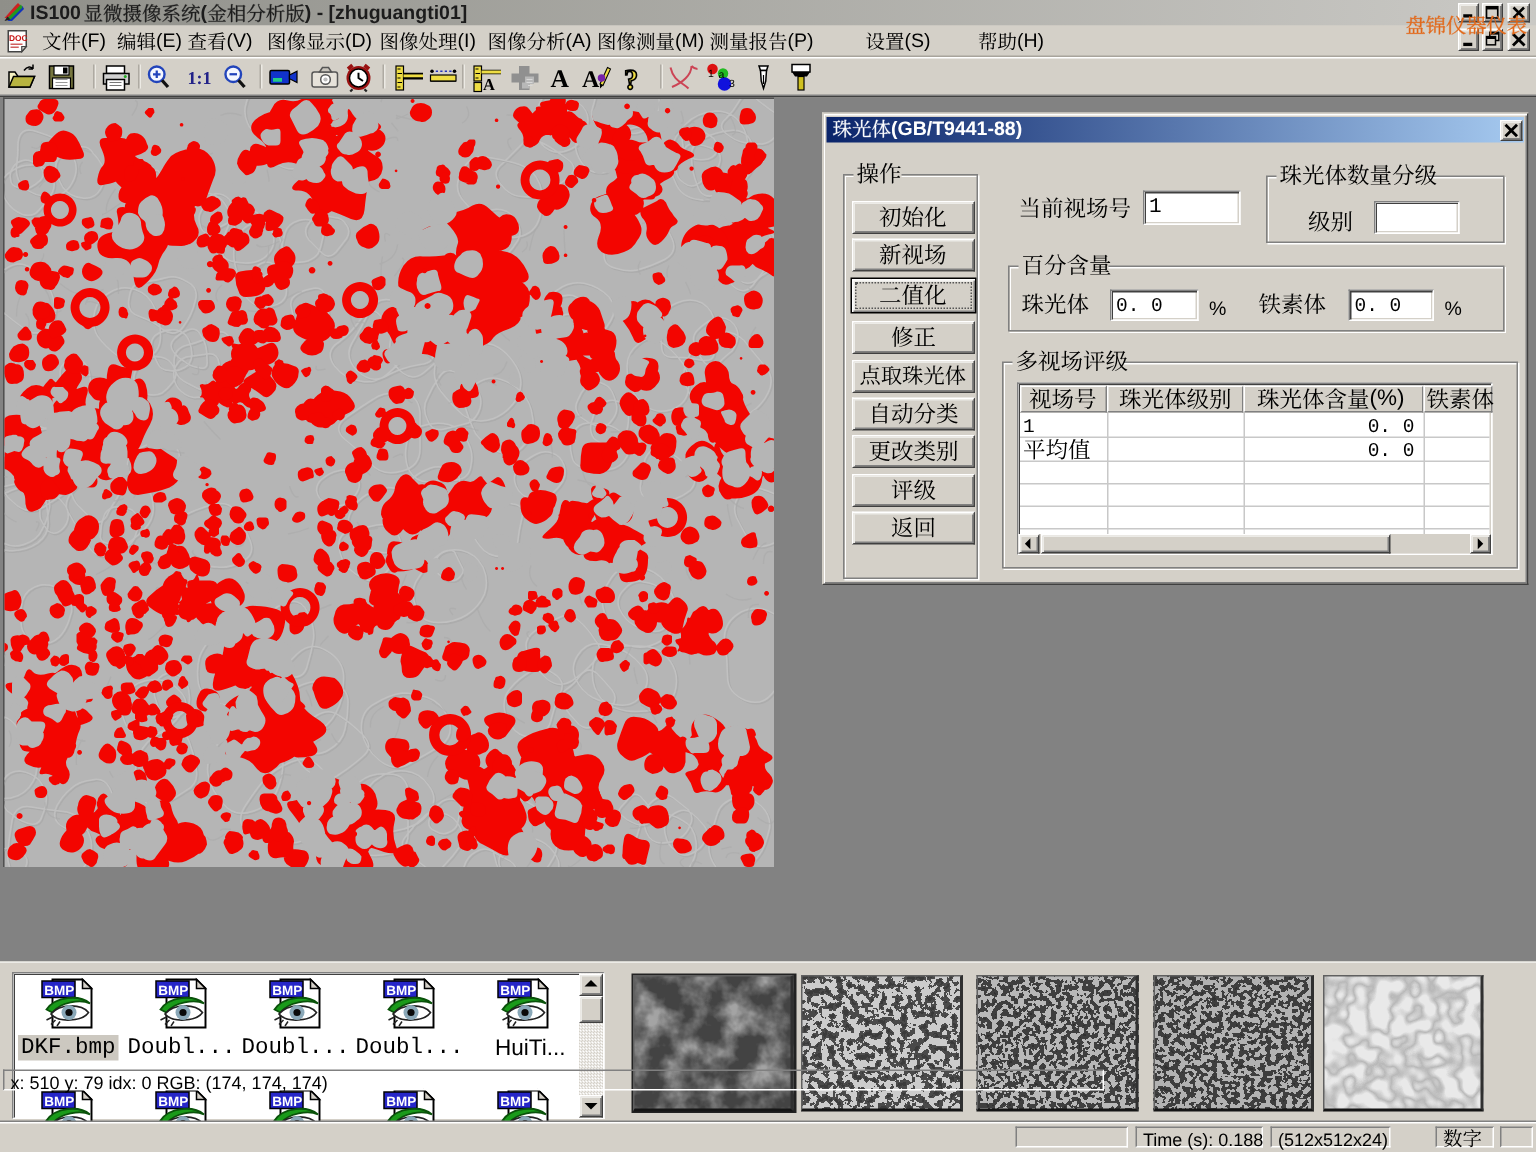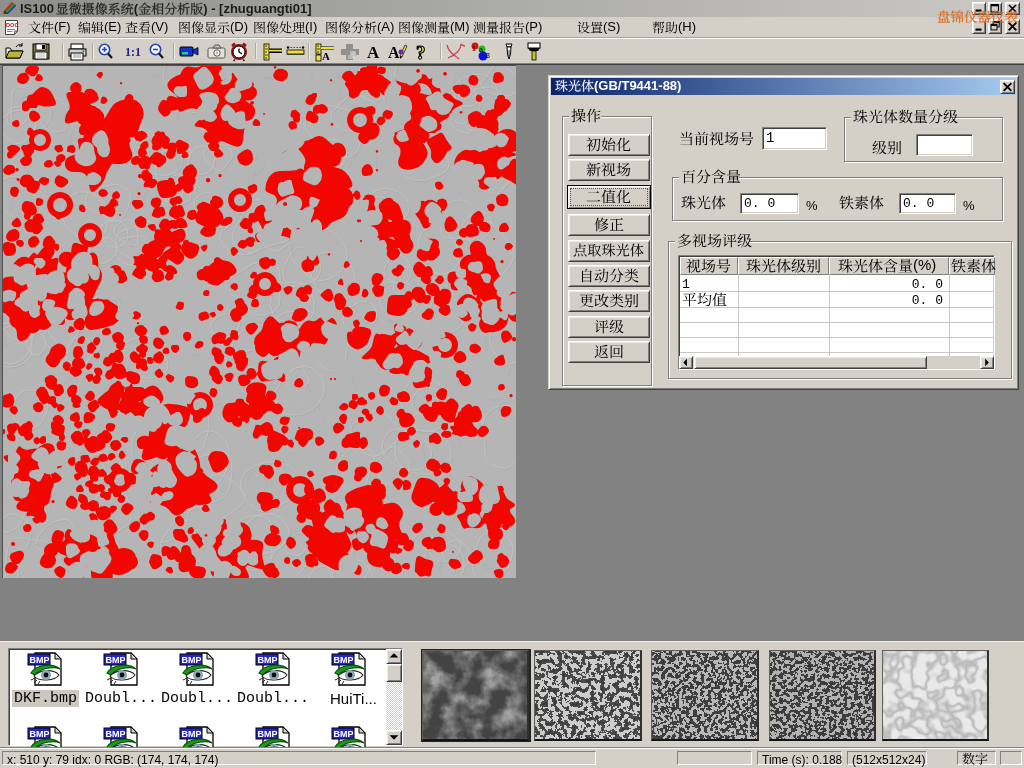--- a/index.html
+++ b/index.html
@@ -685,21 +685,21 @@
     <rect width="107" height="90" fill="#e9e9e9"></rect>
     <rect width="107" height="90" filter="url(#tn13882)"></rect>
   </svg>
 <div class="abs" style="left:422px;top:650px;width:107px;height:91px;border:1px solid #606060;border-bottom:2px solid #151515;border-right:2px solid #303030"></div>
 <div class="abs" style="left:534px;top:650px;width:108px;height:91px;border:1px solid #606060;border-bottom:2px solid #151515;border-right:2px solid #303030"></div>
 <div class="abs" style="left:651px;top:650px;width:108px;height:91px;border:1px solid #606060;border-bottom:2px solid #151515;border-right:2px solid #303030"></div>
 <div class="abs" style="left:769px;top:650px;width:107px;height:91px;border:1px solid #606060;border-bottom:2px solid #151515;border-right:2px solid #303030"></div>
 <div class="abs" style="left:882px;top:650px;width:107px;height:91px;border:1px solid #606060;border-bottom:2px solid #151515;border-right:2px solid #303030"></div>
 <div class="abs" style="left:0;top:748px;width:1024px;height:20px;background:#d4d0c8;border-top:1px solid #fff"></div>
 <div class="abs" style="left:0;top:747px;width:1024px;height:1px;background:#808080"></div>
-<div class="abs" style="left:2px;top:751px;width:594px;height:14px;border:1px solid;border-color:#808080 #fff #fff #808080">
+<div class="abs" style="left:2px;top:713px;width:734px;height:14px;border:1px solid;border-color:#808080 #fff #fff #808080">
     <div style="padding:1px 0 0 4px;font-size:12px;color:#000;white-space:nowrap">x: 510 y: 79  idx: 0  RGB: (174, 174, 174)</div>
   </div>
 <div class="abs" style="left:677px;top:751px;width:75px;height:14px;border:1px solid;border-color:#808080 #fff #fff #808080"></div>
 <div class="abs" style="left:757px;top:751px;width:85px;height:14px;border:1px solid;border-color:#808080 #fff #fff #808080">
     <div style="padding:1px 0 0 4px;font-size:12px;color:#000;white-space:nowrap">Time (s): 0.188</div>
   </div>
 <div class="abs" style="left:847px;top:751px;width:80px;height:14px;border:1px solid;border-color:#808080 #fff #fff #808080">
     <div style="padding:1px 0 0 4px;font-size:12px;color:#000;white-space:nowrap">(512x512x24)</div>
   </div>
 <div class="abs" style="left:957px;top:751px;width:39px;height:14px;border:1px solid;border-color:#808080 #fff #fff #808080"></div>

